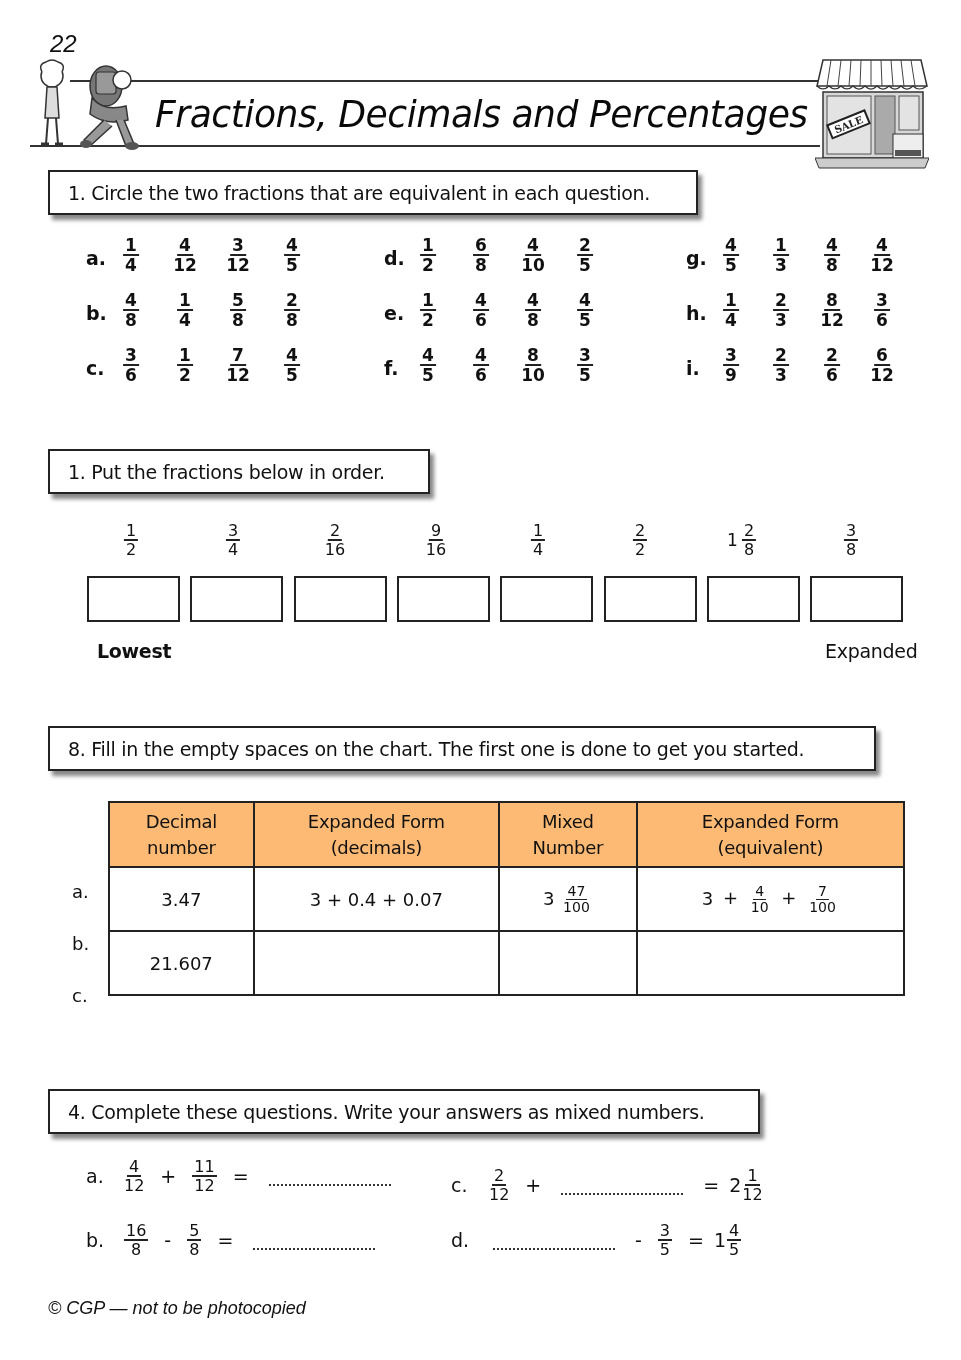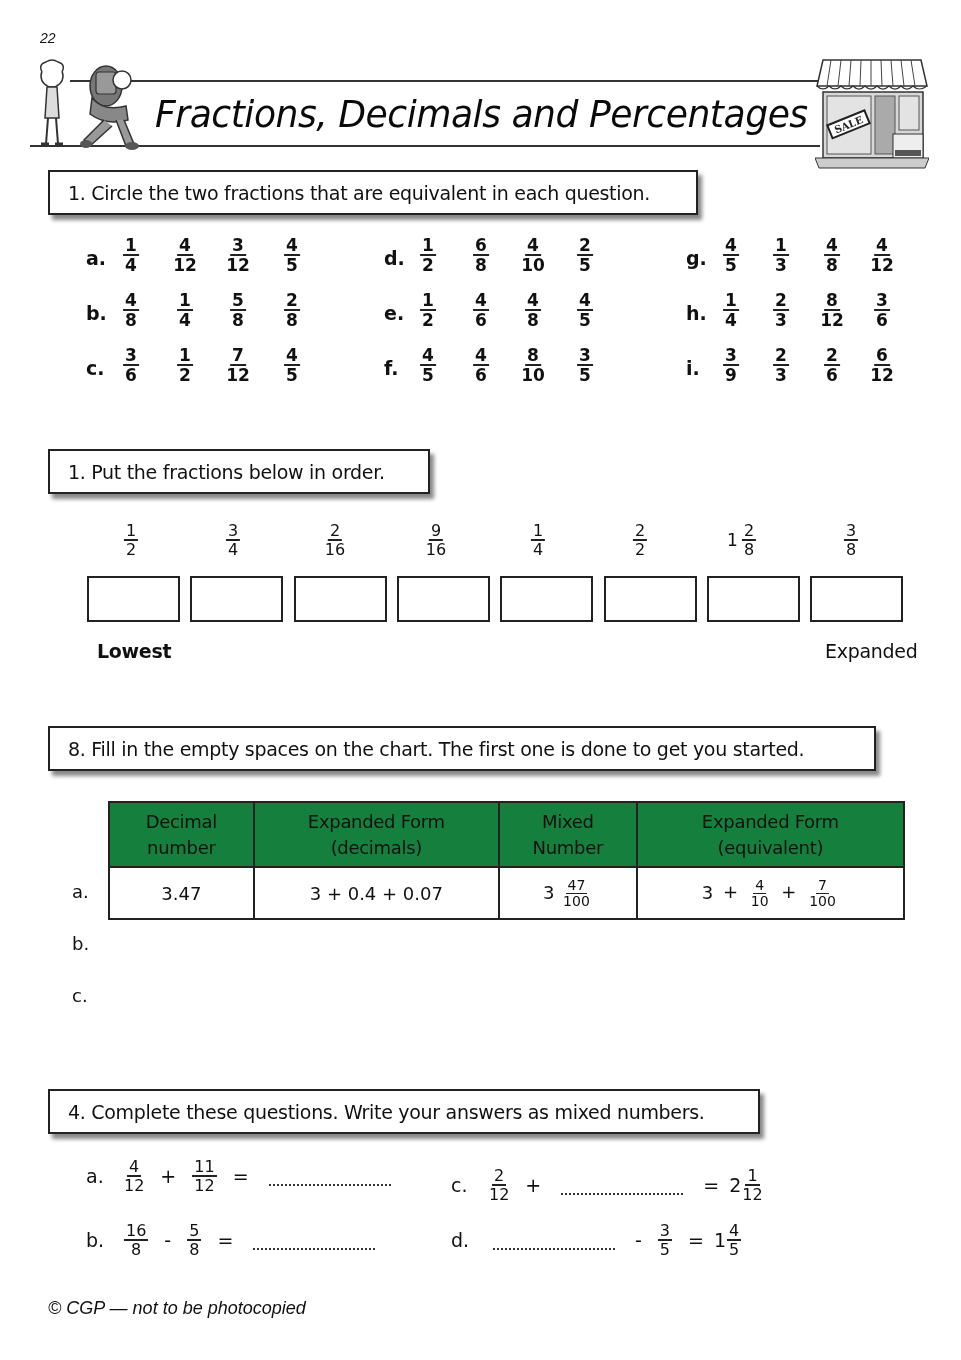--- a/index.html
+++ b/index.html
@@ -1,19 +1,19 @@
 <!DOCTYPE html>
 <html><head>
   <meta charset="utf-8">
   <style>
     * { box-sizing: border-box; margin: 0; padding: 0; }
     html, body { width: 961px; height: 1360px; background: #ffffff; overflow: hidden; }
     body { position: relative; font-family: "Liberation Sans", "DejaVu Sans", sans-serif; color: #111; }
 
-    .page-number { position: absolute; left: 40px; top: 30px; font-size: 14px; font-style: italic; }
+    .page-number { position: absolute; left: 50px; top: 30px; font-size: 24px; font-style: italic; }
 
     
     .banner-line { position: absolute; height: 2px; background: #333; }
     .banner-title { position: absolute; left: 155px; top: 92px; font-family: "DejaVu Sans", sans-serif; font-size: 38px; font-style: italic; letter-spacing: -0.5px; color: #0a0a0a; transform: scaleX(0.95); transform-origin: left; }
     .cartoon { position: absolute; }
     .shop { position: absolute; }
 
     
     .qbox { position: absolute; border: 2px solid #222; background: #fff; box-shadow: 4px 5px 4px #888; font-family: "DejaVu Sans", sans-serif; font-size: 19px; padding-left: 18px; display: flex; align-items: center; letter-spacing: -0.3px; transform-origin: left; }
 
@@ -26,22 +26,22 @@
     
     .q2frac { position: absolute; display: inline-flex; flex-direction: column; align-items: center; font-family: "DejaVu Sans", sans-serif; font-size: 16px; line-height: 17px; transform: translateX(-50%); }
     .q2frac .num { padding: 0 2px; border-bottom: 2px solid #222; }
     .q2whole { position: absolute; font-family: "DejaVu Sans", sans-serif; font-size: 17px; }
     .order-box { position: absolute; top: 576px; width: 93px; height: 46px; border: 2px solid #222; background: #fff; }
     .q2-endlabel { position: absolute; top: 640px; font-family: "DejaVu Sans", sans-serif; font-size: 19px; letter-spacing: -0.3px; }
 
     
     .chart-table { position: absolute; left: 108px; top: 801px; width: 797px; border-collapse: collapse; font-family: "DejaVu Sans", sans-serif; }
     .chart-table th, .chart-table td { border: 2px solid #222; text-align: center; vertical-align: middle; }
-    .chart-table th { background: #15803d; font-weight: normal; font-size: 18px; line-height: 26px; height: 65px; letter-spacing: -0.3px; }
-    .chart-table td { height: 52px; font-size: 18px; }
+    .chart-table th { background: #fdba74; font-weight: normal; font-size: 18px; line-height: 26px; height: 65px; letter-spacing: -0.3px; }
+    .chart-table td { height: 64px; font-size: 18px; }
     .row-label { position: absolute; left: 72px; font-family: "DejaVu Sans", sans-serif; font-size: 18px; }
     .inline-frac { display: inline-flex; flex-direction: column; align-items: center; vertical-align: middle; font-size: 14px; line-height: 15px; margin: 0 3px; }
     .inline-frac .num { border-bottom: 1.5px solid #222; padding: 0 2px; }
 
     
     .q4-item { position: absolute; display: flex; align-items: center; font-family: "DejaVu Sans", sans-serif; font-size: 19px; }
     .q4-item .lbl { width: 32px; }
     .q4-frac { display: inline-flex; flex-direction: column; align-items: center; font-size: 16px; line-height: 17px; margin: 0 6px; }
     .q4-frac .num { border-bottom: 2px solid #222; padding: 0 2px; }
     .q4-op { margin: 0 10px; }
@@ -357,20 +357,26 @@
             <span class="num">4</span>
             <span class="den">10</span>
           </span>
         <span style="margin:0 4px;">+</span>
         <span class="inline-frac">
             <span class="num">7</span>
             <span class="den">100</span>
           </span>
       </td>
     </tr>
+    <tr>
+      <td>21.607</td>
+      <td></td>
+      <td></td>
+      <td></td>
+    </tr>
   </tbody>
 </table>
 <div class="row-label" style="top:881px;">a.</div>
 <div class="row-label" style="top:933px;">b.</div>
 <div class="row-label" style="top:985px;">c.</div>
 
 <div class="qbox" style="left:48px; top:1089px; width:712px; height:45px;">
   <span>4. Complete these questions.  Write your answers as mixed numbers.</span>
 </div>
 

